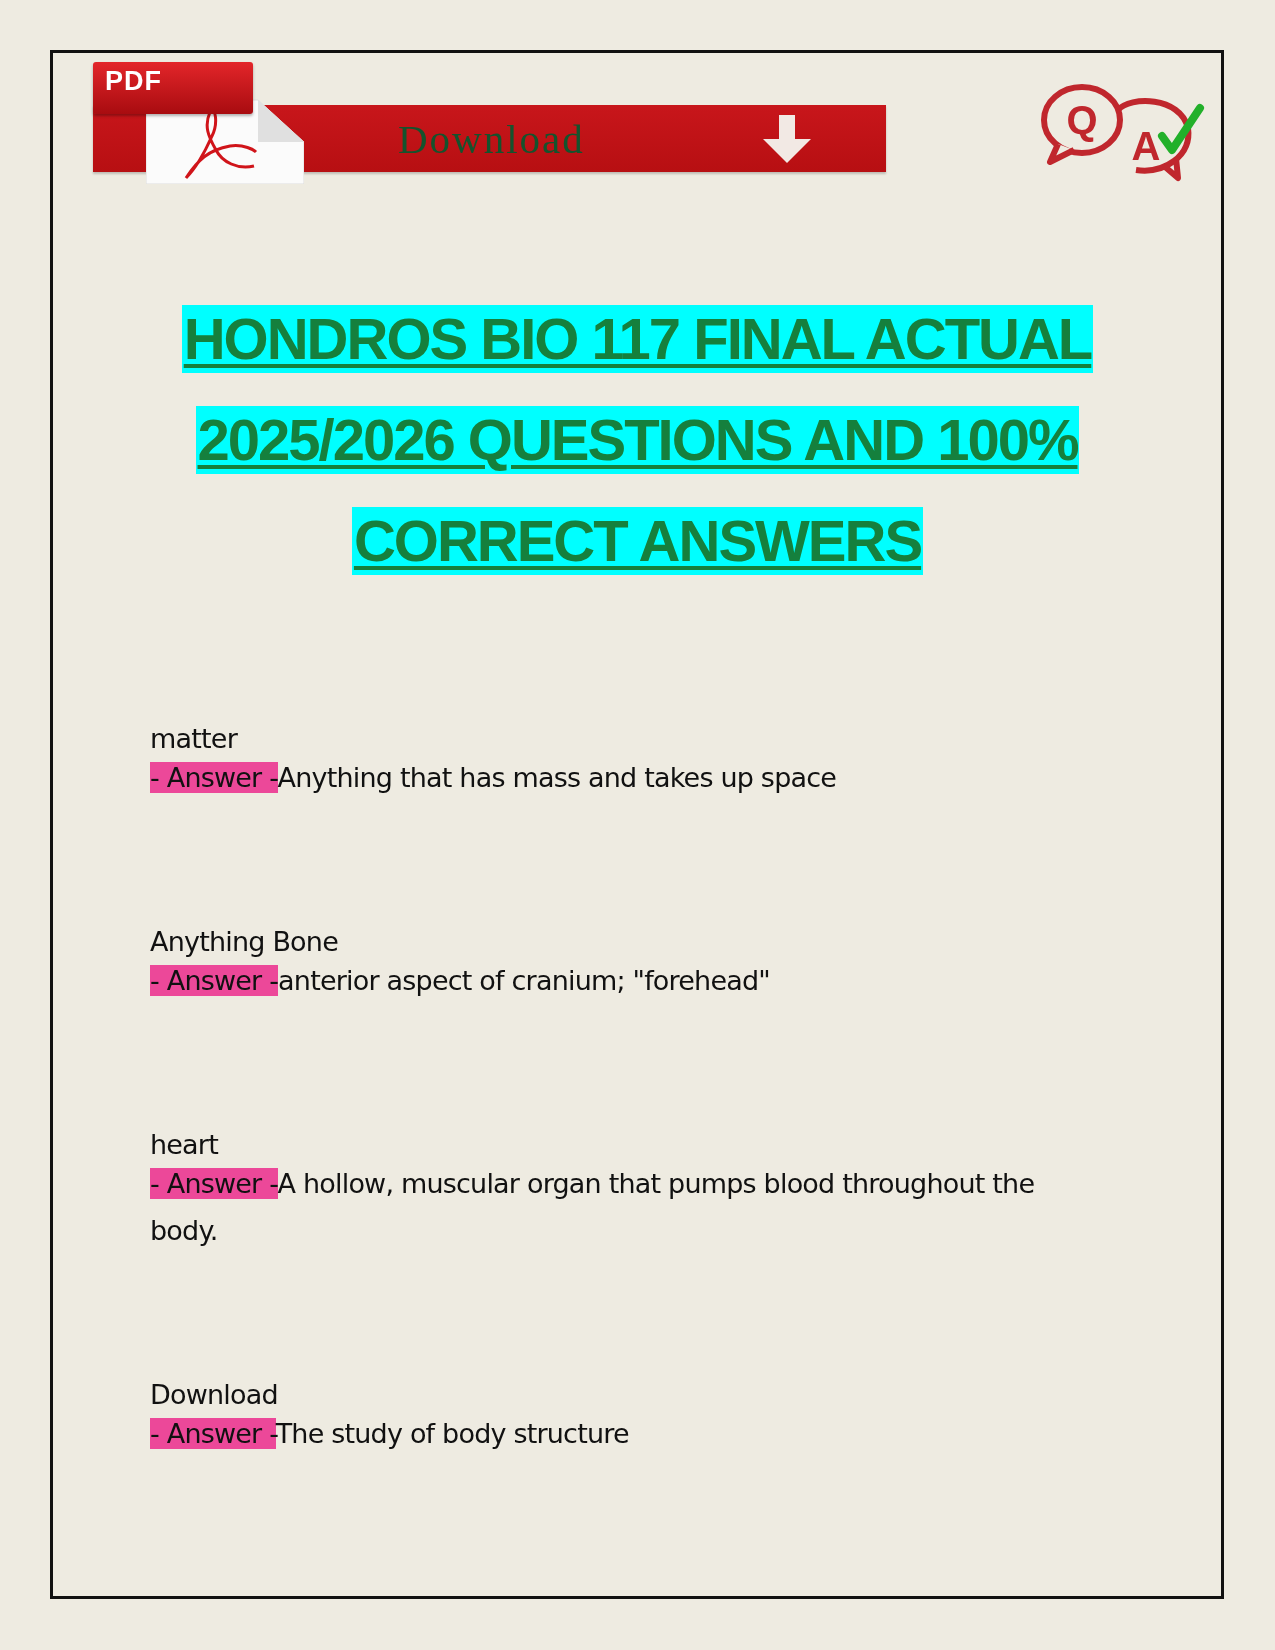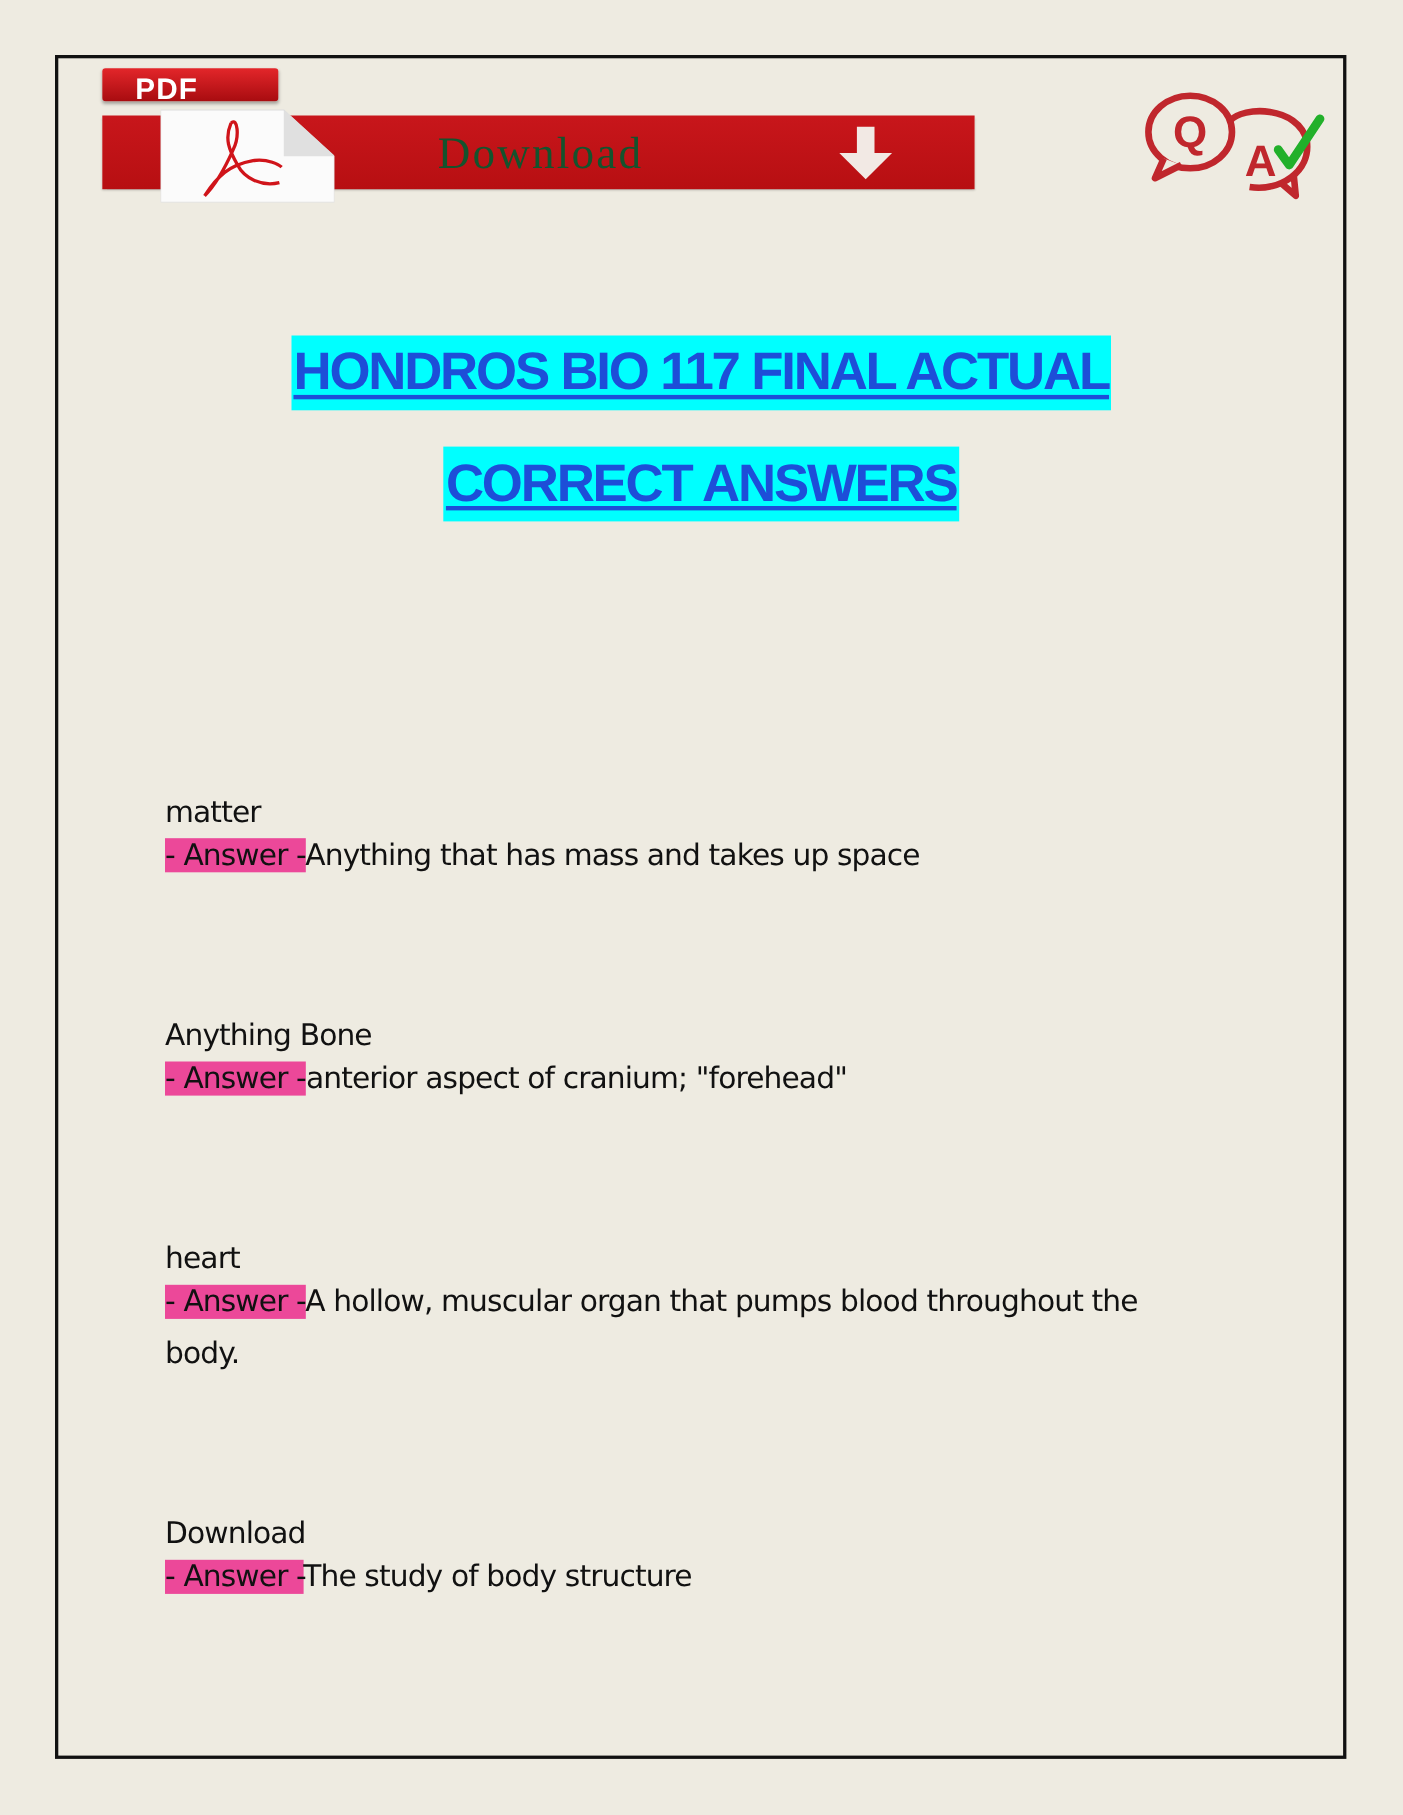--- a/index.html
+++ b/index.html
@@ -64,53 +64,53 @@
       left: 53px;
       top: 4px;
       width: 158px;
       height: 118px;
     }
     .pdf-tab {
       position: absolute;
       left: 0;
       top: 0;
       width: 160px;
-      height: 30px;
+      height: 52px;
       background: linear-gradient(#e3262a, #a80c10);
       border-radius: 3px;
       box-shadow: 0 2px 3px rgba(0,0,0,0.3);
       color: #fff;
       font-family: "Liberation Sans", sans-serif;
       font-weight: bold;
       font-size: 27px;
       line-height: 38px;
-      padding-left: 30px;
+      padding-left: 12px;
       box-sizing: border-box;
       letter-spacing: 1px;
     }
     
     .qa-logo {
       position: absolute;
       left: 1040px;
       top: 78px;
       width: 170px;
       height: 105px;
     }
     
     .title {
       position: absolute;
       left: 0;
       top: 305px;
       width: 1275px;
       text-align: center;
       font-family: "Liberation Sans", sans-serif;
       font-weight: bold;
-      font-size: 48px;
+      font-size: 58px;
       letter-spacing: -2px;
-      color: #1d4ed8;
+      color: #15803d;
     }
     .title-line {
       display: block;
       height: 101px;
     }
     .title-line span {
       background: #00ffff;
       text-decoration: underline;
       text-decoration-thickness: 4px;
       text-underline-offset: 5px;
@@ -165,20 +165,21 @@
       <text x="42" y="56" text-anchor="middle" font-family="Liberation Sans, sans-serif" font-weight="bold" font-size="40" fill="#c0272d">Q</text>
       <path d="M78 32 C90 18 140 18 148 50 C152 78 124 96 96 92" fill="none" stroke="#c0272d" stroke-width="6"></path>
       <path d="M124 88 L138 100 L136 80" fill="none" stroke="#c0272d" stroke-width="6" stroke-linejoin="round"></path>
       <text x="106" y="82" text-anchor="middle" font-family="Liberation Sans, sans-serif" font-weight="bold" font-size="40" fill="#c0272d">A</text>
       <path d="M122 58 L132 72 L160 30" fill="none" stroke="#22b02a" stroke-width="8" stroke-linecap="round" stroke-linejoin="round"></path>
     </svg>
   </div>
 
   <div class="title">
     <div class="title-line"><span>HONDROS BIO 117 FINAL ACTUAL</span></div>
+    <div class="title-line"><span>2025/2026 QUESTIONS AND 100%</span></div>
     <div class="title-line"><span>CORRECT ANSWERS</span></div>
   </div>
 
   <div class="qa-list">
     <div class="qa-item" style="top:0px;">
       <div class="q">matter</div>
       <div class="a"><span class="hl">- Answer -</span><span>Anything that has mass and takes up space</span></div>
     </div>
     <div class="qa-item" style="top:203px;">
       <div class="q">Anything Bone</div>

